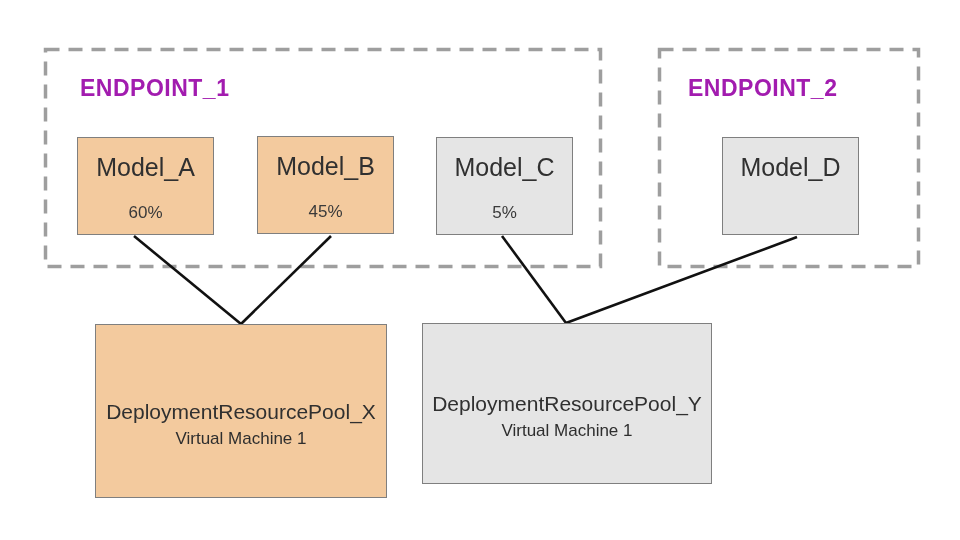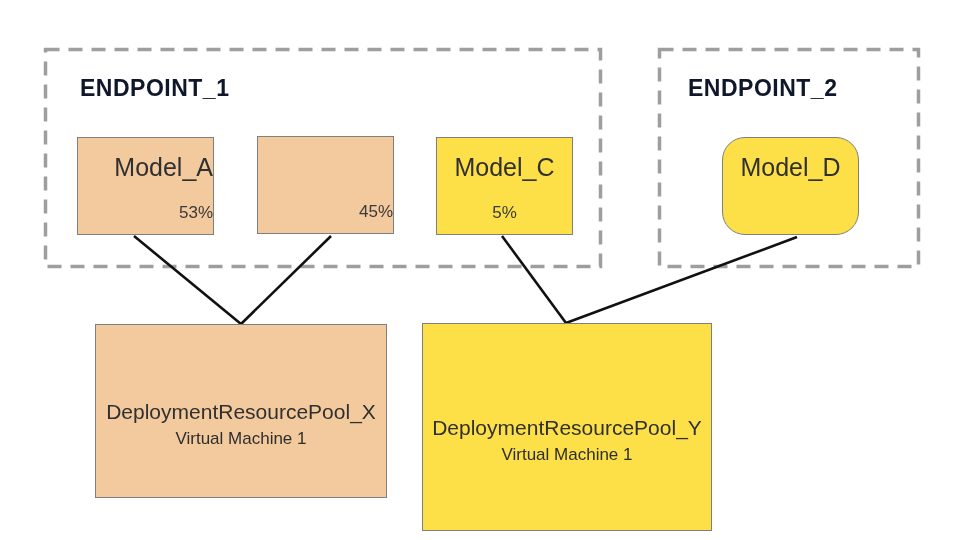--- a/index.html
+++ b/index.html
@@ -18,21 +18,21 @@
   svg.overlay {
     position: absolute;
     left: 0; top: 0;
     width: 960px; height: 540px;
     pointer-events: none;
   }
   .endpoint-label {
     position: absolute;
     font-size: 23px;
     font-weight: bold;
-    color: #0f172a;
+    color: #a21caf;
     letter-spacing: 0.5px;
     white-space: nowrap;
   }
   .ep1-label { left: 80px; top: 75px; }
   .ep2-label { left: 688px; top: 75px; text-align: center; }
 
   .model-box {
     position: absolute;
     width: 137px;
     height: 98px;
@@ -46,41 +46,41 @@
     color: #303030;
     white-space: nowrap;
   }
   .model-box .model-traffic {
     position: absolute;
     left: 0; right: 0;
     bottom: 11px;
     font-size: 17px;
     color: #3a3a3a;
   }
-  .orange { background: #F3CA9E; text-align: right; }
-  .blue   { background: #fde047; }
+  .orange { background: #F3CA9E; }
+  .blue   { background: #e5e5e5; }
 
   .model-a { left: 77px;  top: 137px; }
   .model-b { left: 257px; top: 136px; }
   .model-c { left: 436px; top: 137px; }
-  .model-d { left: 722px; top: 137px; border-radius: 23px; }
+  .model-d { left: 722px; top: 137px; }
 
   .pool-box {
     position: absolute;
     border: 1.5px solid #7f7f7f;
     box-sizing: border-box;
     display: flex;
     flex-direction: column;
     align-items: center;
     justify-content: center;
     padding-top: 26px;
     text-align: center;
   }
   .pool-x { left: 95px;  top: 324px; width: 292px; height: 174px; }
-  .pool-y { left: 422px; top: 323px; width: 290px; height: 208px; }
+  .pool-y { left: 422px; top: 323px; width: 290px; height: 161px; }
   .pool-name {
     font-size: 21px;
     color: #303030;
     white-space: nowrap;
   }
   .pool-machine {
     margin-top: 5px;
     font-size: 17px;
     color: #2e2e2e;
     white-space: nowrap;
@@ -101,24 +101,25 @@
     <line x1="331" y1="236" x2="241" y2="324" stroke="#111111" stroke-width="2.6"></line>
     <line x1="502" y1="236" x2="566" y2="323" stroke="#111111" stroke-width="2.6"></line>
     <line x1="797" y1="237" x2="566" y2="323" stroke="#111111" stroke-width="2.6"></line>
   </svg>
 
   <div class="endpoint-label ep1-label">ENDPOINT_1</div>
   <div class="endpoint-label ep2-label">ENDPOINT_2</div>
 
   <div class="model-box orange model-a">
     <div class="model-name">Model_A</div>
-    <div class="model-traffic">53%</div>
+    <div class="model-traffic">60%</div>
   </div>
 
   <div class="model-box orange model-b">
+    <div class="model-name">Model_B</div>
     <div class="model-traffic">45%</div>
   </div>
 
   <div class="model-box blue model-c">
     <div class="model-name">Model_C</div>
     <div class="model-traffic">5%</div>
   </div>
 
   <div class="model-box blue model-d">
     <div class="model-name">Model_D</div>

